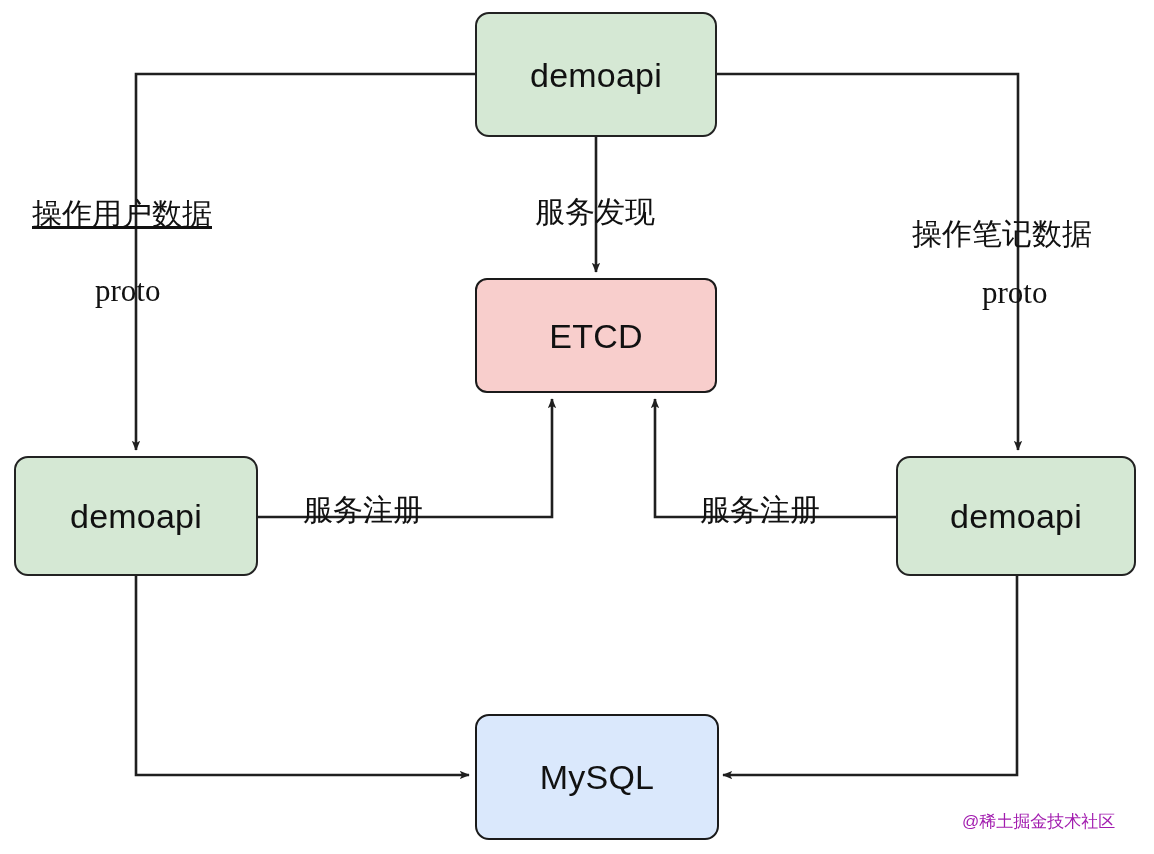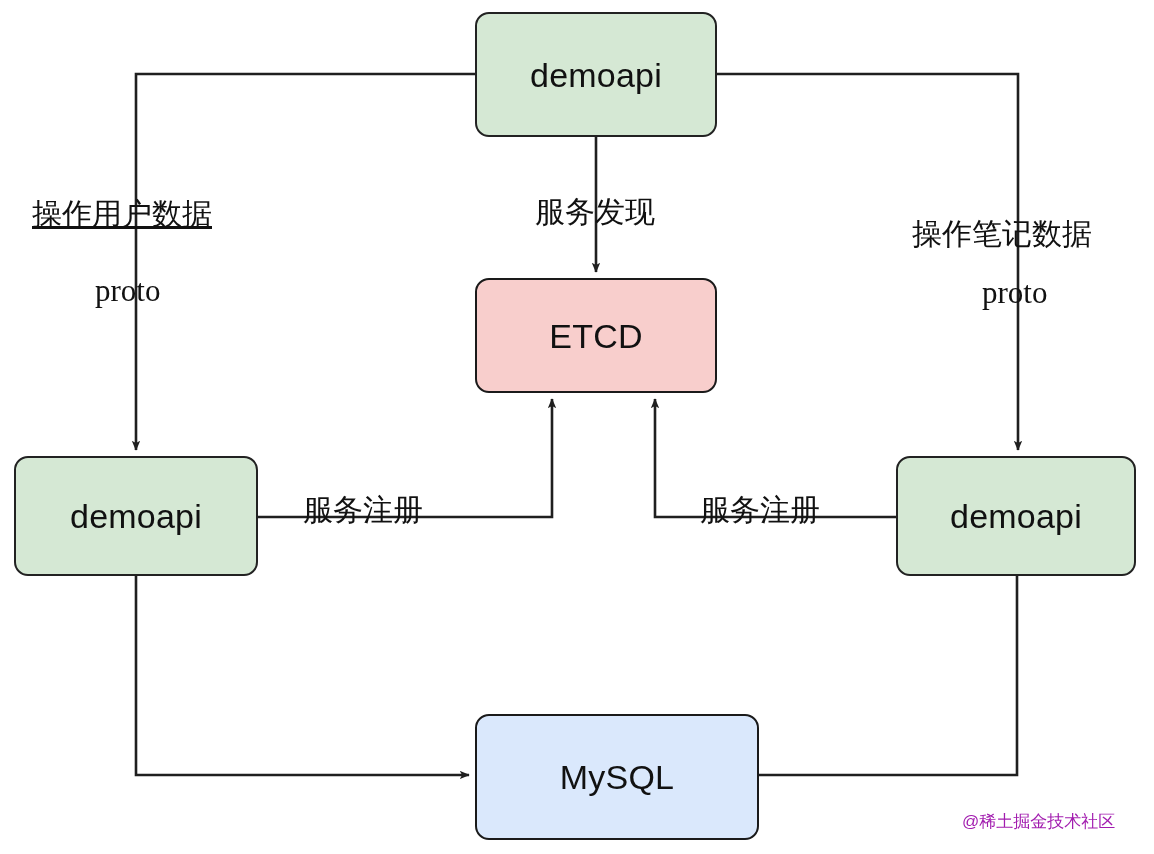--- a/index.html
+++ b/index.html
@@ -87,33 +87,33 @@
 
     <path d="M136,576 L136,775 L469,775" fill="none" stroke="#1f1f1f" stroke-width="2.6" marker-end="url(#arrow)"></path>
 
     <path d="M1017,576 L1017,775 L723,775" fill="none" stroke="#1f1f1f" stroke-width="2.6" marker-end="url(#arrow)"></path>
   </svg>
 
   <div class="node green" style="left:475px; top:12px; width:242px; height:125px;">
     <span>demoapi</span>
   </div>
 
-  <div class="node red" style="left:475px; top:278px; width:242px; height:115px;">
+  <div class="node red" style="left:475px; top:278px; width:242px; height:115px;border-radius:12px;">
     <span>ETCD</span>
   </div>
 
   <div class="node green" style="left:14px; top:456px; width:244px; height:120px;">
     <span>demoapi</span>
   </div>
 
   <div class="node green" style="left:896px; top:456px; width:240px; height:120px;">
     <span>demoapi</span>
   </div>
 
-  <div class="node blue" style="left:475px; top:714px; width:284px; height:126px;">
+  <div class="node blue" style="left:475px; top:714px; width:244px; height:126px;">
     <span>MySQL</span>
   </div>
 
   <div class="edge-label" style="left:32px; top:198px;text-decoration:underline;">操作用户数据</div>
 
   <div class="edge-label mono-lat" style="left:95px; top:275px;">proto</div>
 
   <div class="edge-label" style="left:535px; top:196px;">服务发现</div>
 
   <div class="edge-label" style="left:912px; top:218px;">操作笔记数据</div>

